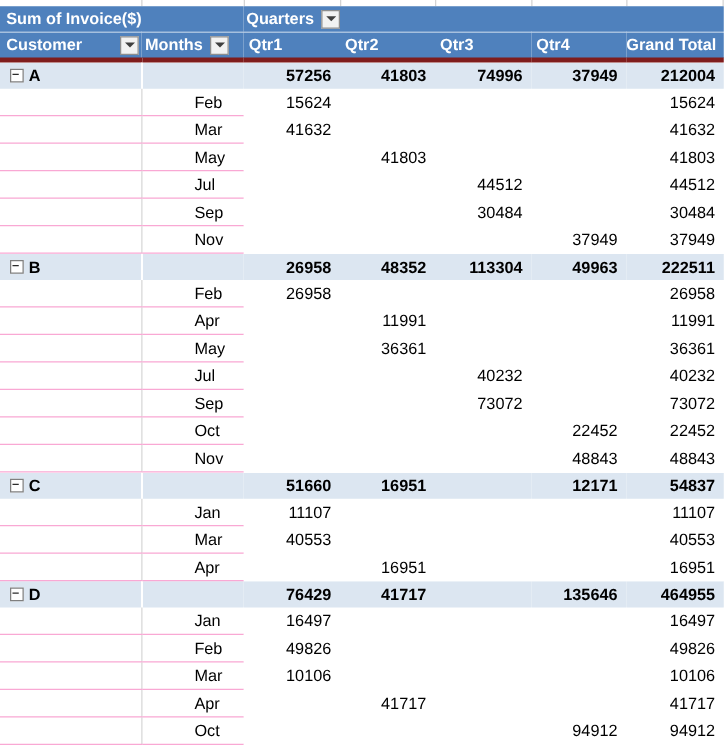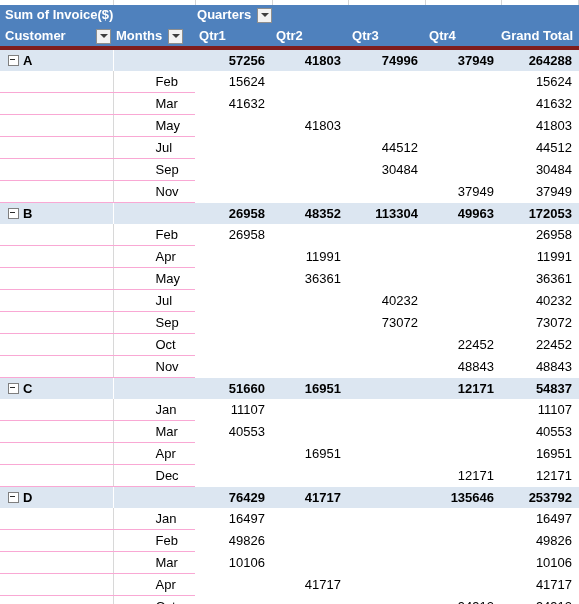--- a/index.html
+++ b/index.html
@@ -283,21 +283,21 @@
           <td>
             <span class="num">41803</span>
           </td>
           <td>
             <span class="num">74996</span>
           </td>
           <td>
             <span class="num">37949</span>
           </td>
           <td>
-            <span class="num">264288</span>
+            <span class="num">212004</span>
           </td>
         </tr>
         <tr class="data">
           <td class="c-cust"></td>
           <td class="c-mon">
             <span class="month">Feb</span>
           </td>
           <td>
             <span class="num">15624</span>
           </td>
@@ -397,21 +397,21 @@
           <td>
             <span class="num">48352</span>
           </td>
           <td>
             <span class="num">113304</span>
           </td>
           <td>
             <span class="num">49963</span>
           </td>
           <td>
-            <span class="num">172053</span>
+            <span class="num">222511</span>
           </td>
         </tr>
         <tr class="data">
           <td class="c-cust"></td>
           <td class="c-mon">
             <span class="month">Feb</span>
           </td>
           <td>
             <span class="num">26958</span>
           </td>
@@ -572,55 +572,40 @@
           <td></td>
           <td>
             <span class="num">16951</span>
           </td>
           <td></td>
           <td></td>
           <td>
             <span class="num">16951</span>
           </td>
         </tr>
-        <tr class="data">
-          <td class="c-cust"></td>
-          <td class="c-mon">
-            <span class="month">Dec</span>
-          </td>
-          <td></td>
-          <td></td>
-          <td></td>
-          <td>
-            <span class="num">12171</span>
-          </td>
-          <td>
-            <span class="num">12171</span>
-          </td>
-        </tr>
         <tr class="subtotal">
           <td class="c-cust">
             <div class="cust">
               <span class="pm"></span>
               <span class="custname">D</span>
             </div>
           </td>
           <td class="c-mon"></td>
           <td>
             <span class="num">76429</span>
           </td>
           <td>
             <span class="num">41717</span>
           </td>
           <td></td>
           <td>
             <span class="num">135646</span>
           </td>
           <td>
-            <span class="num">253792</span>
+            <span class="num">464955</span>
           </td>
         </tr>
         <tr class="data">
           <td class="c-cust"></td>
           <td class="c-mon">
             <span class="month">Jan</span>
           </td>
           <td>
             <span class="num">16497</span>
           </td>

